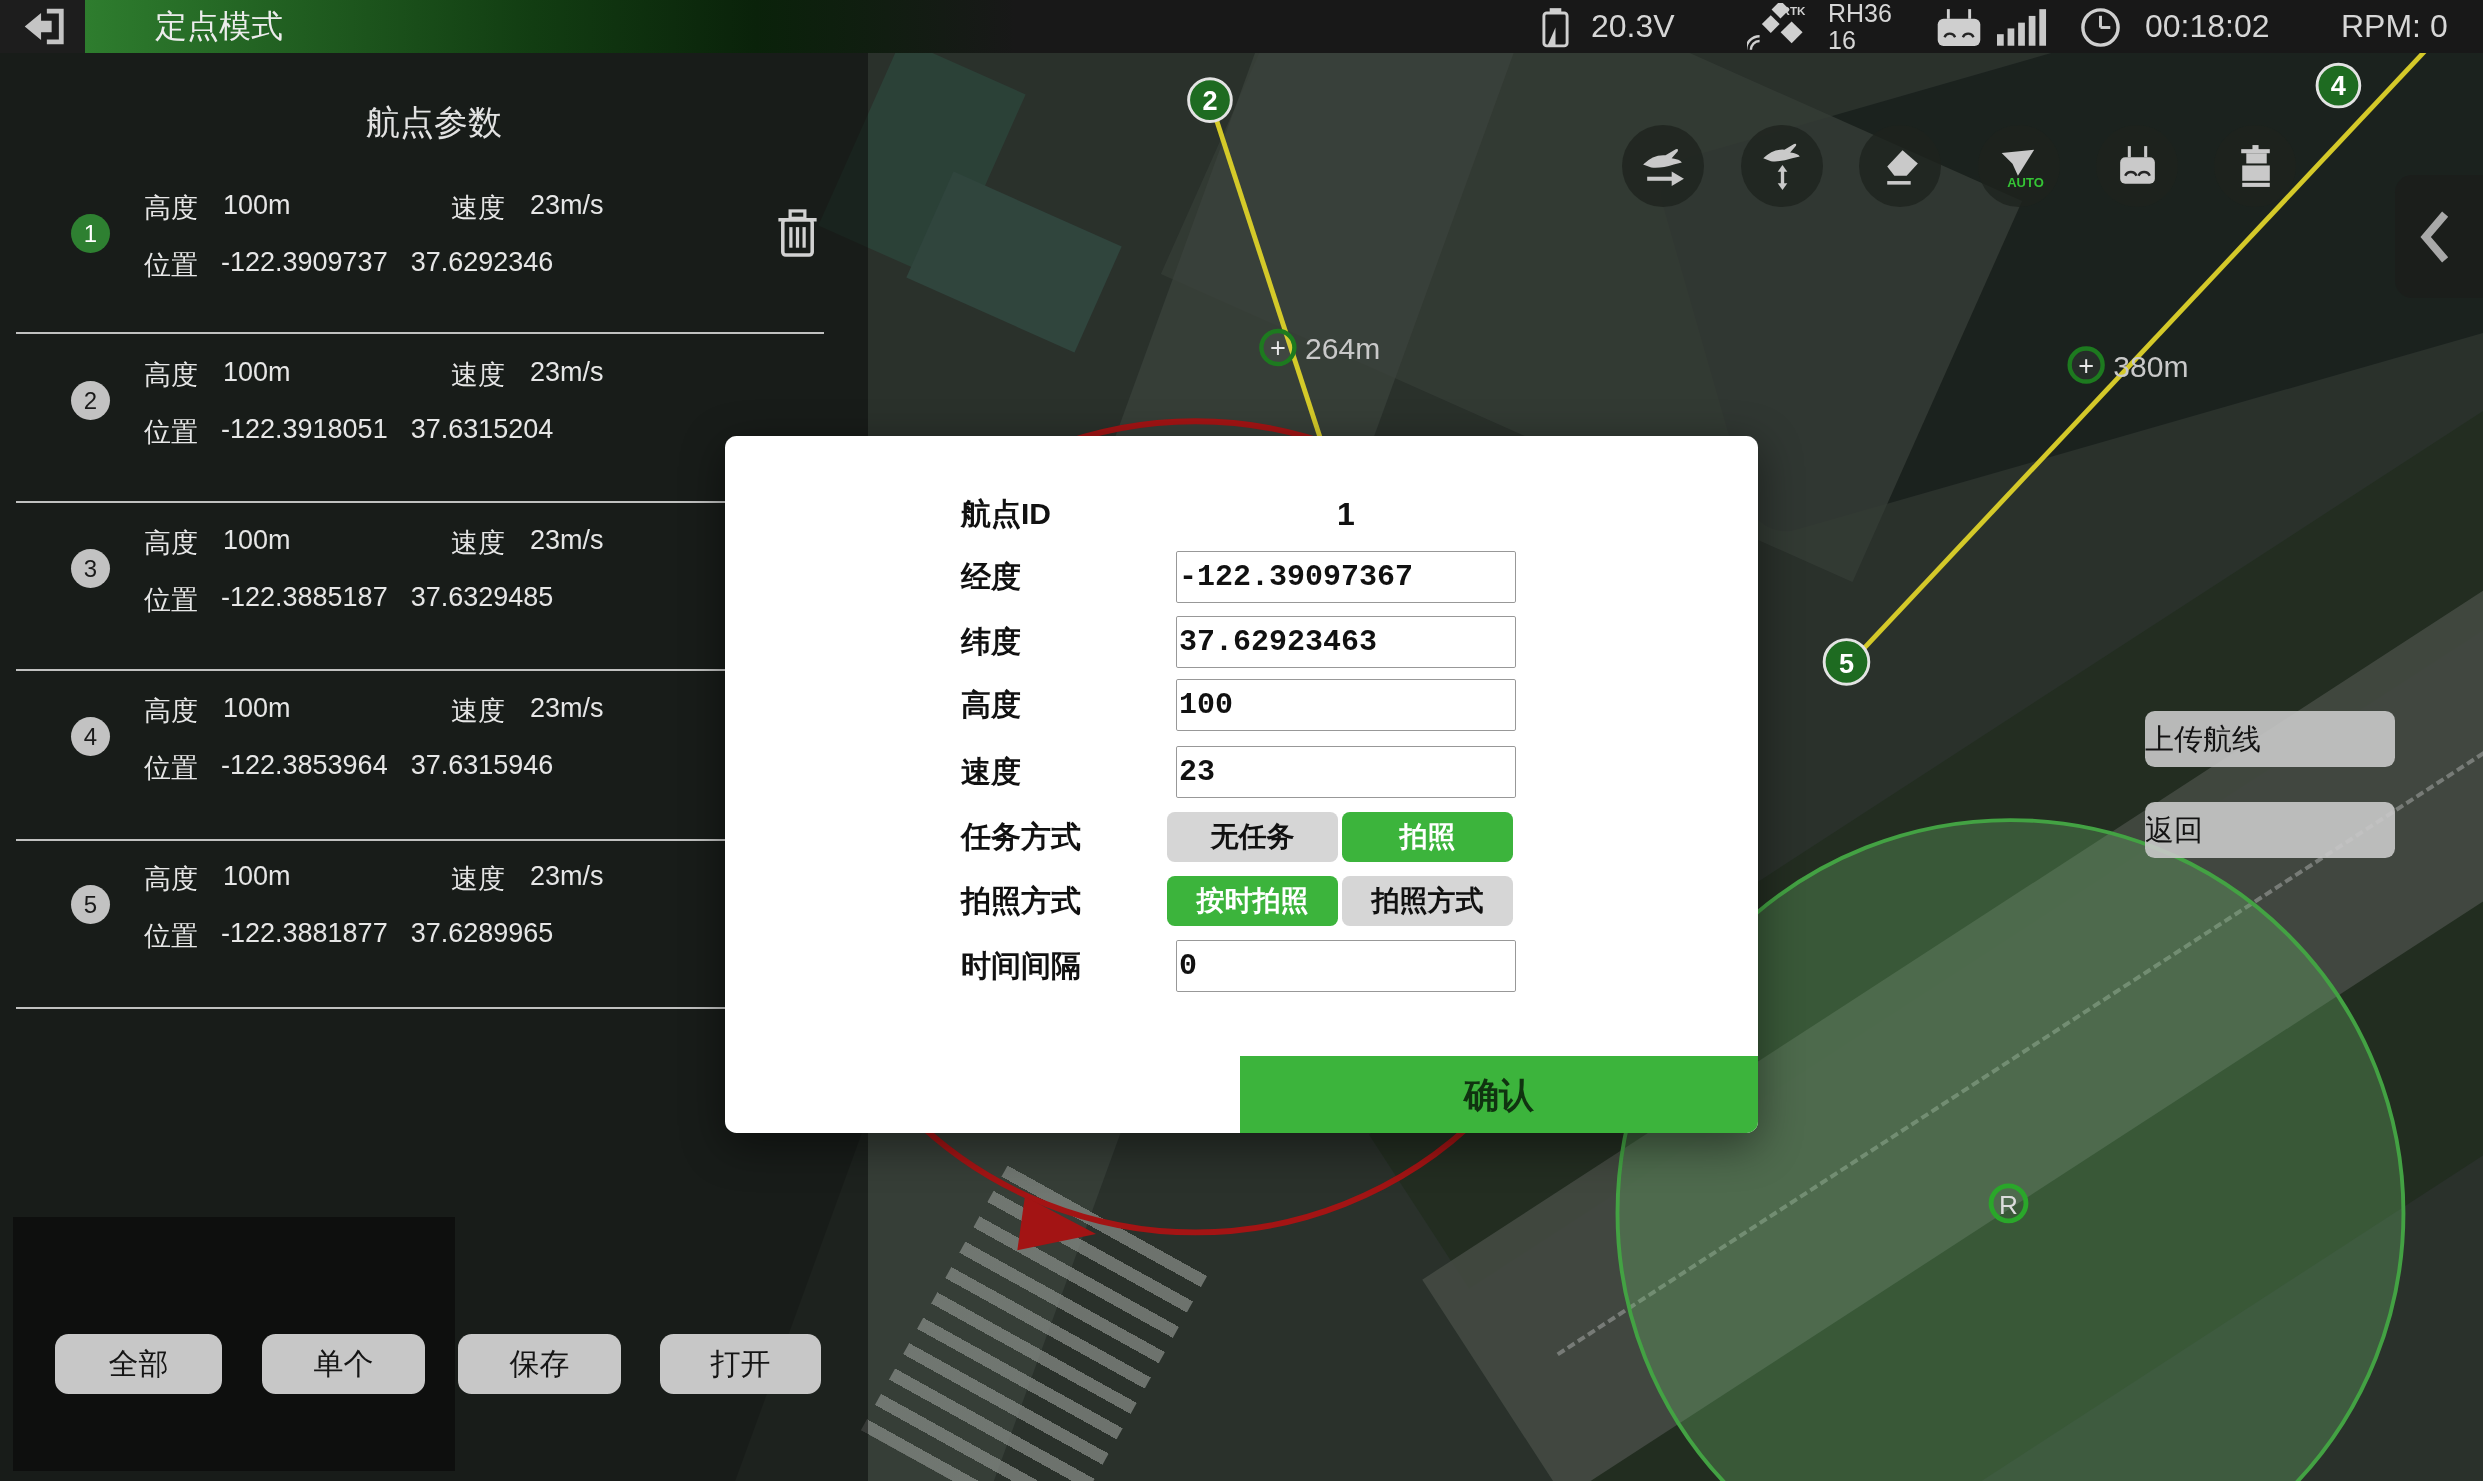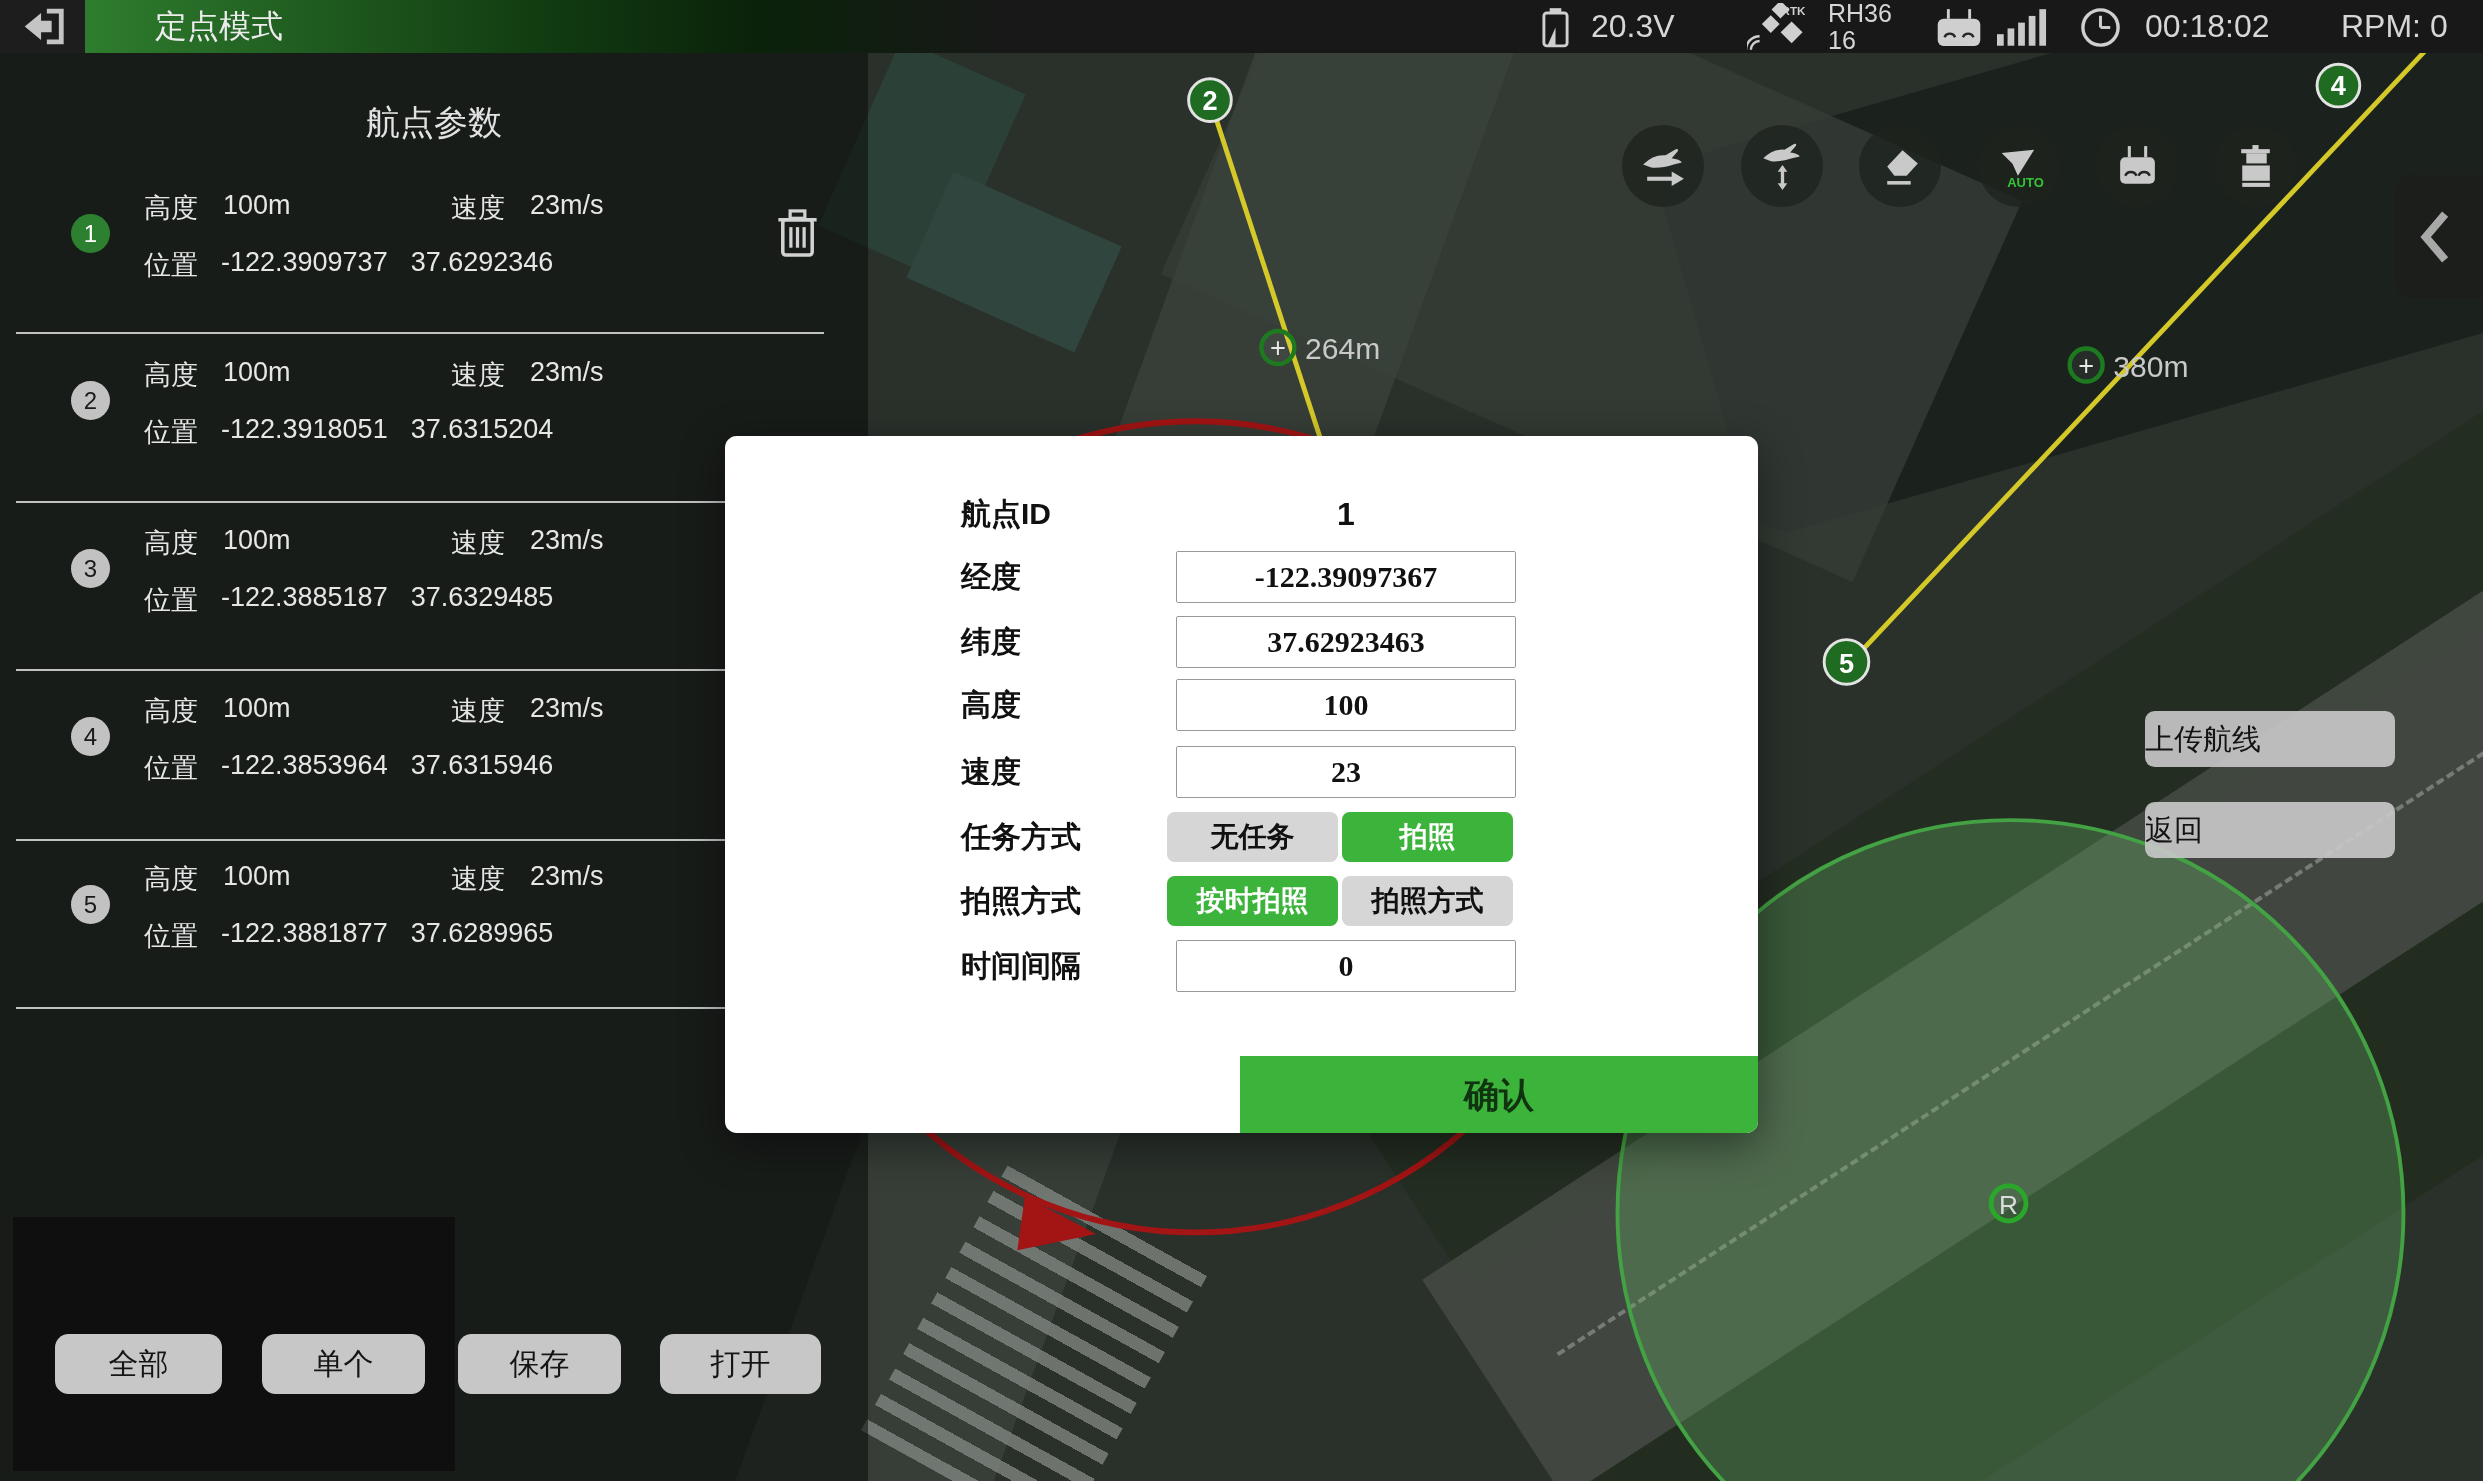--- a/index.html
+++ b/index.html
@@ -43,21 +43,21 @@
   .map-btn{position:absolute;left:2145px;width:250px;height:56px;background:rgba(201,201,201,.9);
     border-radius:9.7px;color:#131313;font-size:29px;text-align:left;line-height:56px;cursor:pointer;z-index:20;}
   .edge-tab{position:absolute;left:2395px;top:175px;width:109px;height:123px;background:rgba(28,30,28,.94);
     border-radius:17.5px;display:flex;align-items:center;cursor:pointer;z-index:20;}
   
   .modal{position:absolute;left:725px;top:436px;width:1033px;height:697px;background:#fff;border-radius:11.6px;
     box-shadow:0 11.6px 44px rgba(0,0,0,.45);z-index:40;color:#111;}
   .m-row{position:absolute;left:0;width:1033px;height:64px;}
   .m-label{position:absolute;left:236px;top:0;height:64px;line-height:64px;font-size:30px;font-weight:bold;color:#111;}
   .m-input{position:absolute;left:451px;top:5.8px;width:340px;height:52px;border:1.9px solid #989898;border-radius:1.9px;
-    background:#fff;font-family:Liberation Serif, serif;font-size:30px;font-weight:bold;color:#111;text-align:center;box-sizing:border-box;}
+    background:#fff;font-family:Liberation Mono, monospace;font-size:30px;font-weight:bold;color:#111;box-sizing:border-box;}
   .m-id-value{position:absolute;left:451px;top:0;width:340px;height:64px;line-height:64px;
     text-align:center;font-size:32px;font-weight:bold;color:#111;}
   .m-toggle{position:absolute;top:6.8px;width:171px;height:50px;border-radius:7.8px;font-size:28px;font-weight:bold;
     text-align:center;line-height:50px;cursor:pointer;}
   .m-toggle.sel{background:#3cb43c;color:#fff;}
   .m-toggle.unsel{background:#d6d6d6;color:#111;}
   .m-actions{position:absolute;left:0;top:620px;width:1033px;height:77px;}
   .m-cancel{position:absolute;left:0;top:0;width:515px;height:77px;background:#9b9b9b;border-radius:0 0 0 11.6px;
     font-size:35px;font-weight:bold;color:#141414;text-align:center;line-height:77px;cursor:pointer;}
   .m-confirm{position:absolute;left:515px;top:0;width:518px;height:77px;background:#3cb43c;border-radius:0 0 11.6px 0;

